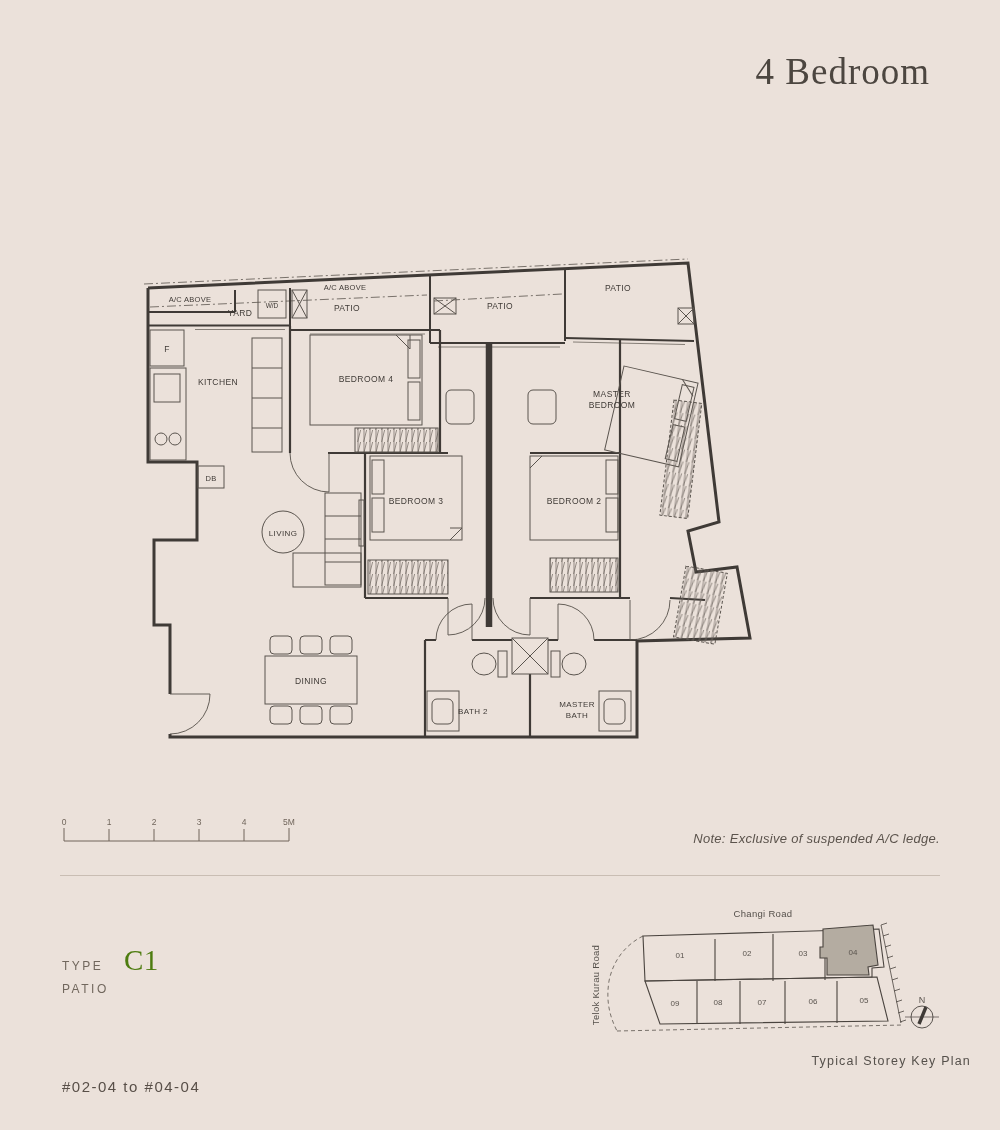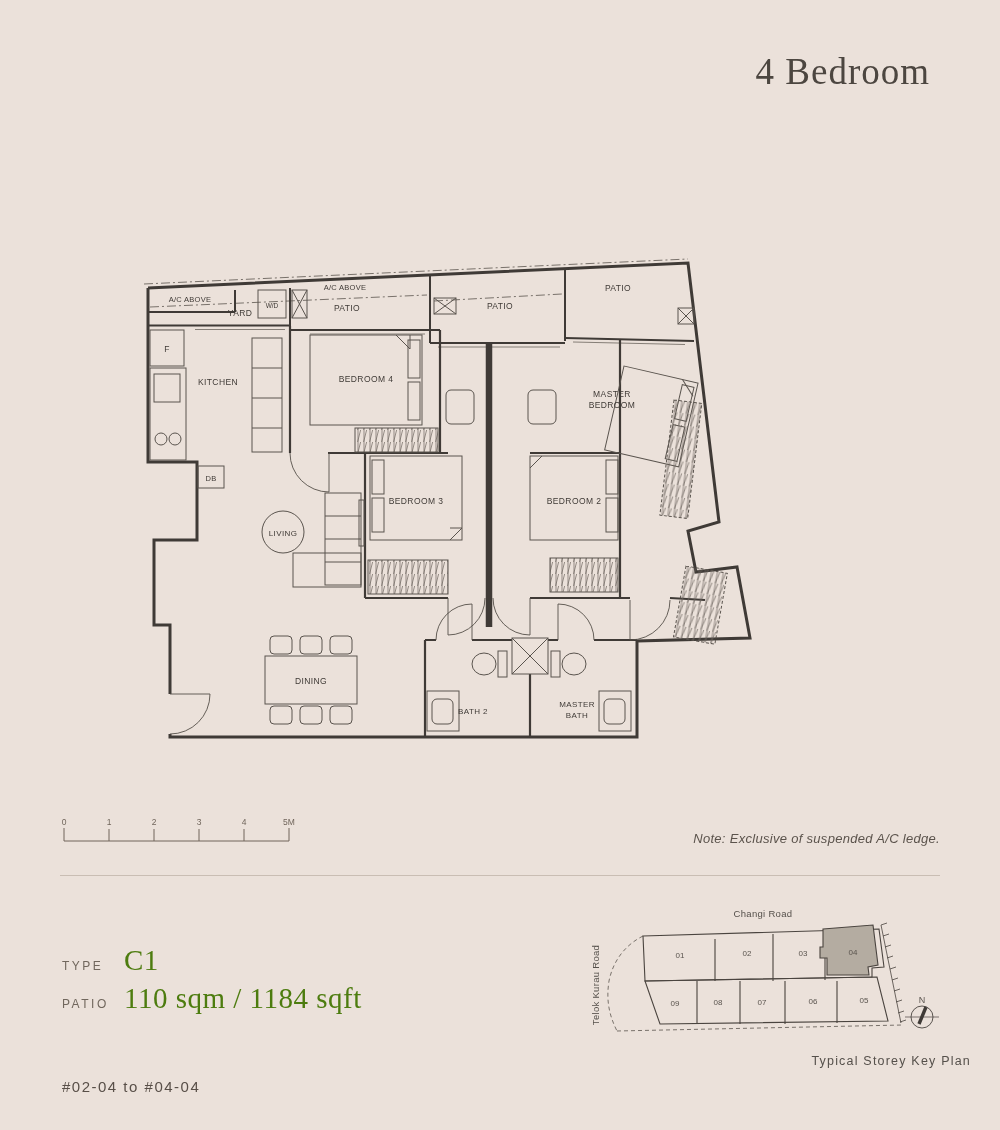--- a/index.html
+++ b/index.html
@@ -219,21 +219,20 @@
 
 <div class="abs note">Note: Exclusive of suspended A/C ledge.</div>
 <div class="abs divider"></div>
 
 <div class="abs detail-row" style="top:944px;">
   <span class="detail-label">TYPE</span>
   <span class="detail-value">C1</span>
 </div>
 <div class="abs detail-row" style="top:982px;">
   <span class="detail-label">PATIO</span>
-  <span class="detail-value">110 sqm / 1184 sqft</span>
 </div>
 <div class="abs units-range">#02-04 to #04-04</div>
 
 <svg class="abs" style="left:585px;top:903px;" width="400" height="168" viewBox="0 0 400 168">
 
   <g stroke="#6B645D" stroke-width="0.9" fill="none" stroke-dasharray="4 3">
     <path d="M58,33 C40,42 28,58 24,78 C21,97 24,112 32,128"></path>
     <path d="M32,128 L318,122"></path>
   </g>
 

